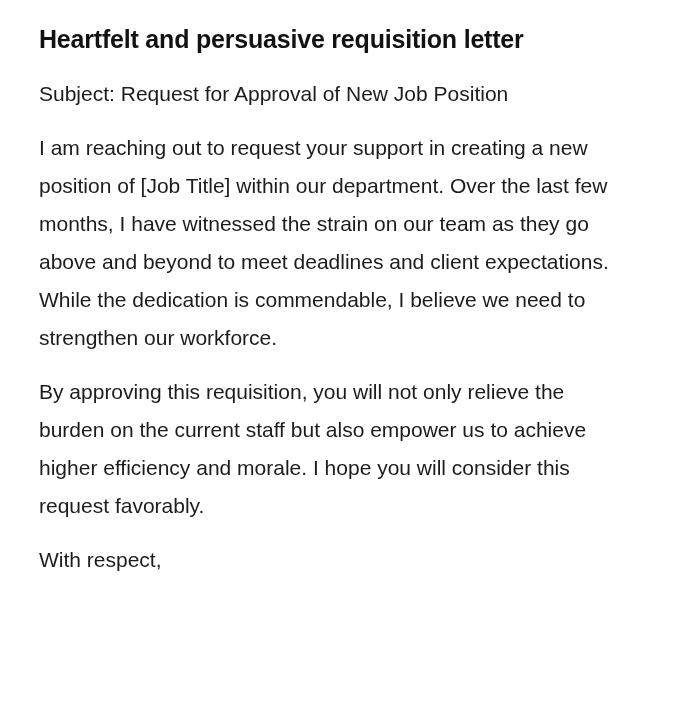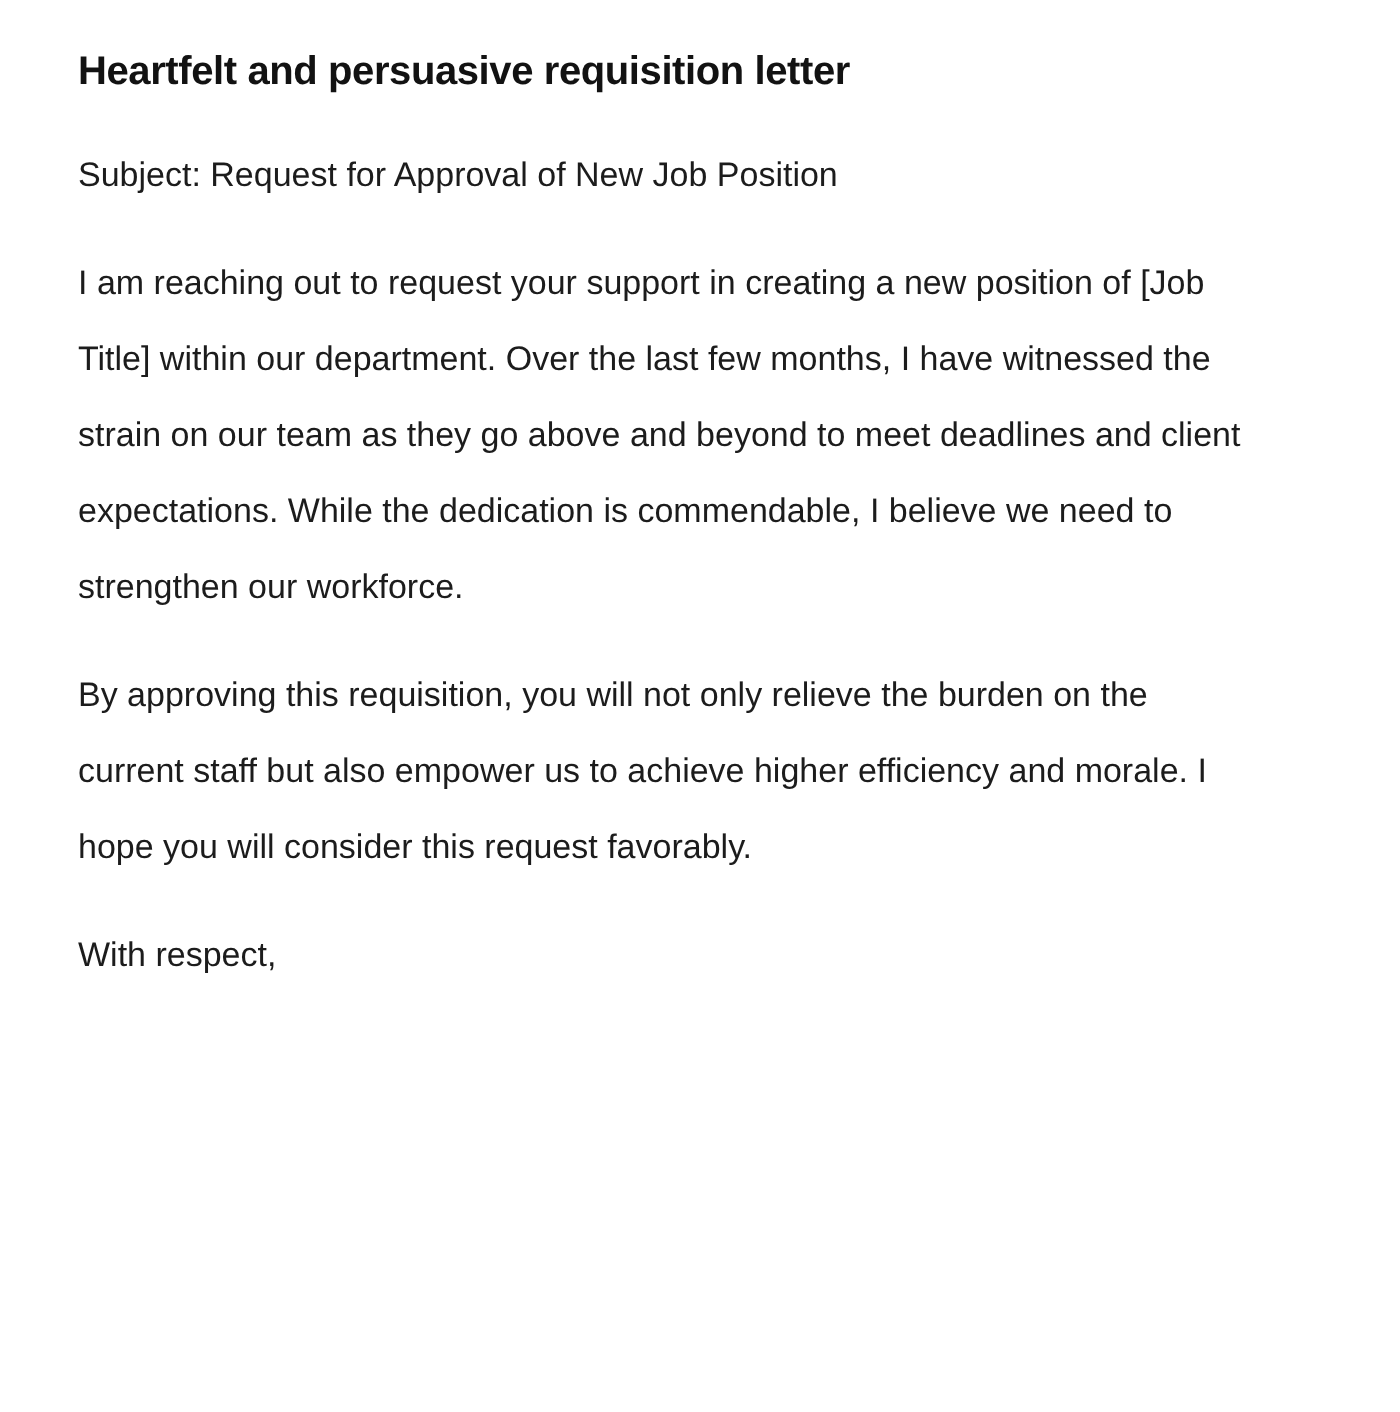--- a/index.html
+++ b/index.html
@@ -17,30 +17,30 @@
   }
   .letter {
     box-sizing: border-box;
     width: 700px;
     min-height: 706px;
     padding: 24px 70px 24px 39px;
     background: #ffffff;
   }
   .letter-title {
     font-family: "Liberation Sans", sans-serif;
-    font-size: 20px;
+    font-size: 25px;
     line-height: 1.25;
     font-weight: 700;
     letter-spacing: -0.2px;
     color: #121212;
     margin: 0 0 20px 0;
   }
   .letter-para {
     font-family: "Liberation Sans", sans-serif;
-    font-size: 17px;
+    font-size: 21px;
     line-height: 38px;
     font-weight: 400;
     color: #1c1c1c;
     margin: 0 0 16px 0;
     max-width: 595px;
     text-align: left;
   }
   .letter-para.subject {
     margin-bottom: 16px;
   }

